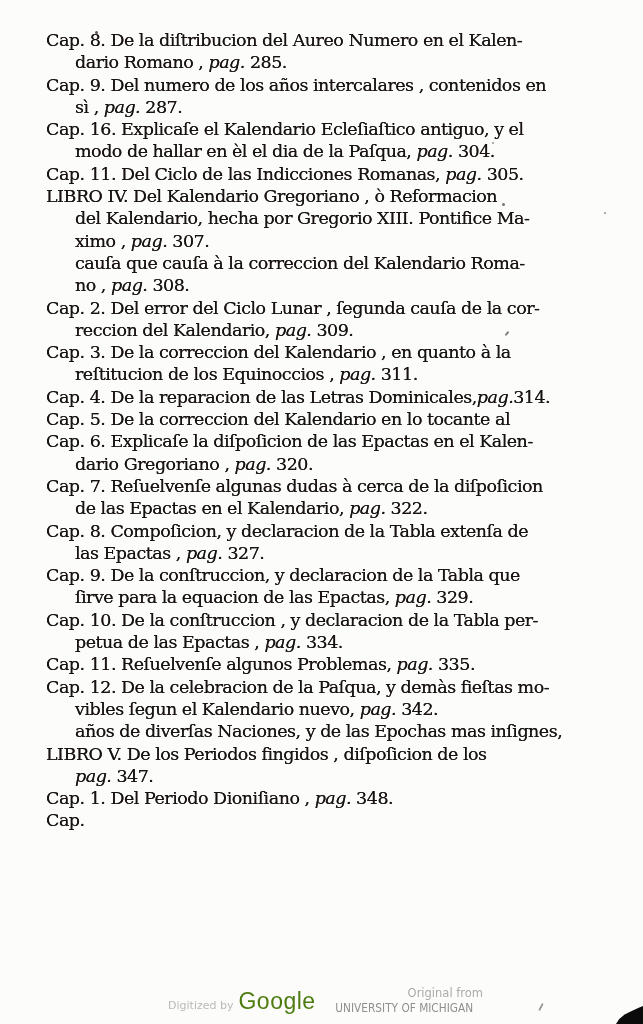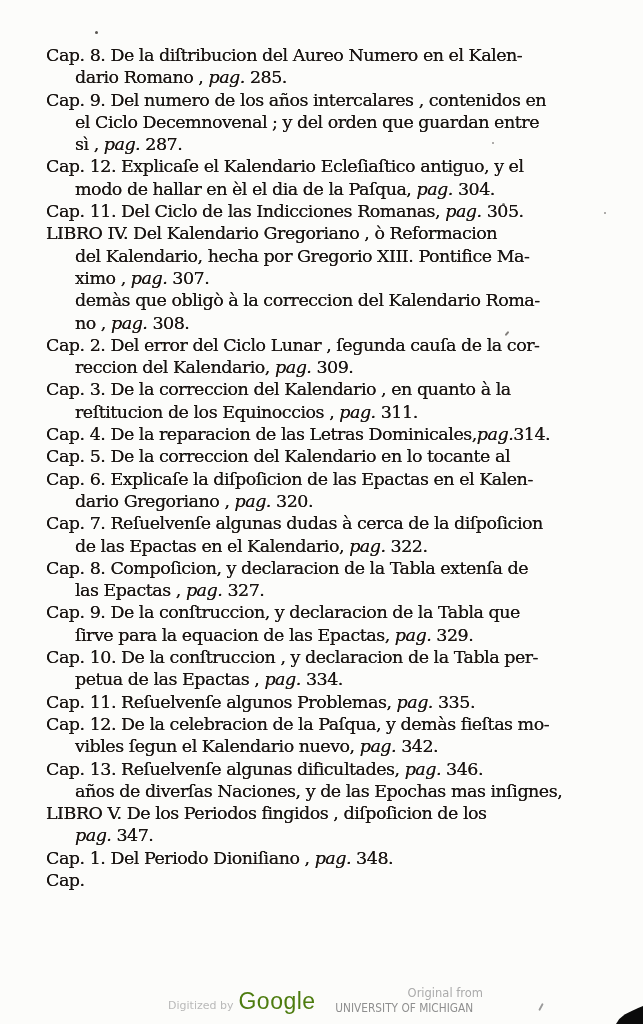--- a/index.html
+++ b/index.html
@@ -10,21 +10,21 @@
   }
   .page {
     position: relative;
     width: 643px; height: 1024px;
     background: #fcfcfa;
     overflow: hidden;
     color: #181310;
   }
   .toc {
     position: absolute;
-    top: 44px; left: 46px; width: 552px;
+    top: 29px; left: 46px; width: 552px;
   }
   .line {
     white-space: nowrap;
     font-size: 17.5px;
     line-height: 22.3px;
     height: 22.3px;
     letter-spacing: -0.5px;
     text-shadow: 0 0 0.6px rgba(24, 19, 16, 0.85);
   }
   .line.cont { padding-left: 29px; }
@@ -81,50 +81,48 @@
 </style>
 </head>
 <body>
 
 <div class="page">
 
   <div class="toc">
       <div class="line">Cap. 8. De la diſtribucion del Aureo Numero en el Kalen-</div>
       <div class="line cont">dario Romano , <i>pag.</i> 285.</div>
       <div class="line">Cap. 9. Del numero de los años intercalares , contenidos en</div>
-      <div class="line cont">el Ciclo Decemnovenal ; y del orden que guardan entre</div>
       <div class="line cont">sì , <i>pag.</i> 287.</div>
-      <div class="line">Cap. 12. Explicaſe el Kalendario Ecleſiaſtico antiguo, y el</div>
+      <div class="line">Cap. 16. Explicaſe el Kalendario Ecleſiaſtico antiguo, y el</div>
       <div class="line cont">modo de hallar en èl el dia de la Paſqua, <i>pag.</i> 304.</div>
       <div class="line">Cap. 11. Del Ciclo de las Indicciones Romanas, <i>pag.</i> 305.</div>
       <div class="line">LIBRO IV. Del Kalendario Gregoriano , ò Reformacion</div>
       <div class="line cont">del Kalendario, hecha por Gregorio XIII. Pontifice Ma-</div>
       <div class="line cont">ximo , <i>pag.</i> 307.</div>
-      <div class="line cont">demàs que obligò à la correccion del Kalendario Roma-</div>
+      <div class="line cont">cauſa que cauſa à la correccion del Kalendario Roma-</div>
       <div class="line cont">no , <i>pag.</i> 308.</div>
       <div class="line">Cap. 2. Del error del Ciclo Lunar , ſegunda cauſa de la cor-</div>
       <div class="line cont">reccion del Kalendario, <i>pag.</i> 309.</div>
       <div class="line">Cap. 3. De la correccion del Kalendario , en quanto à la</div>
       <div class="line cont">reſtitucion de los Equinoccios , <i>pag.</i> 311.</div>
       <div class="line">Cap. 4. De la reparacion de las Letras Dominicales,<i>pag.</i>314.</div>
       <div class="line">Cap. 5. De la correccion del Kalendario en lo tocante al</div>
       <div class="line">Cap. 6. Explicaſe la diſpoſicion de las Epactas en el Kalen-</div>
       <div class="line cont">dario Gregoriano , <i>pag.</i> 320.</div>
       <div class="line">Cap. 7. Reſuelvenſe algunas dudas à cerca de la diſpoſicion</div>
       <div class="line cont">de las Epactas en el Kalendario, <i>pag.</i> 322.</div>
       <div class="line">Cap. 8. Compoſicion, y declaracion de la Tabla extenſa de</div>
       <div class="line cont">las Epactas , <i>pag.</i> 327.</div>
       <div class="line">Cap. 9. De la conſtruccion, y declaracion de la Tabla que</div>
       <div class="line cont">ſirve para la equacion de las Epactas, <i>pag.</i> 329.</div>
       <div class="line">Cap. 10. De la conſtruccion , y declaracion de la Tabla per-</div>
       <div class="line cont">petua de las Epactas , <i>pag.</i> 334.</div>
       <div class="line">Cap. 11. Reſuelvenſe algunos Problemas, <i>pag.</i> 335.</div>
       <div class="line">Cap. 12. De la celebracion de la Paſqua, y demàs fieſtas mo-</div>
       <div class="line cont">vibles ſegun el Kalendario nuevo, <i>pag.</i> 342.</div>
-      <div class="line">Cap. 13. Reſuelvenſe algunas dificultades, <i>pag.</i> 346.</div>
       <div class="line cont">años de diverſas Naciones, y de las Epochas mas inſignes,</div>
       <div class="line">LIBRO V. De los Periodos fingidos , diſpoſicion de los</div>
       <div class="line cont"><i>pag.</i> 347.</div>
       <div class="line">Cap. 1. Del Periodo Dioniſiano , <i>pag.</i> 348.</div>
       <div class="line right">Cap.</div>
     </div>
 
   <div class="digitized">
     <span class="dby">Digitized by</span>
     <span class="glogo">Google</span>

